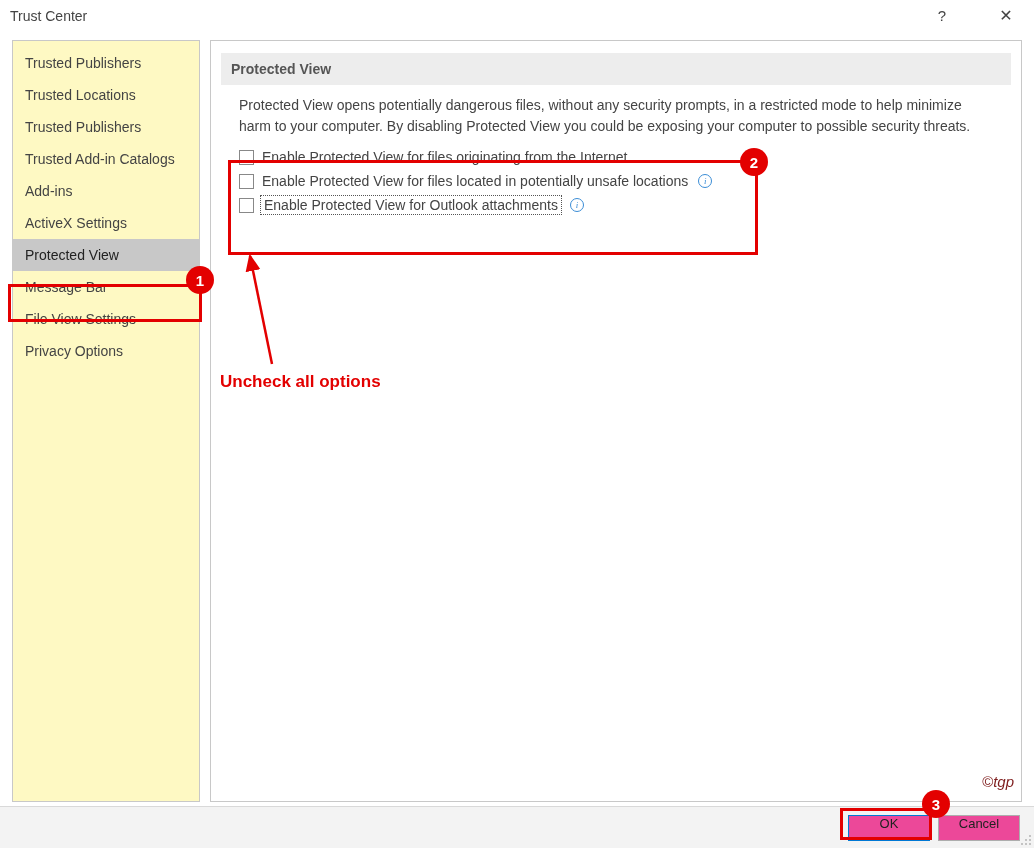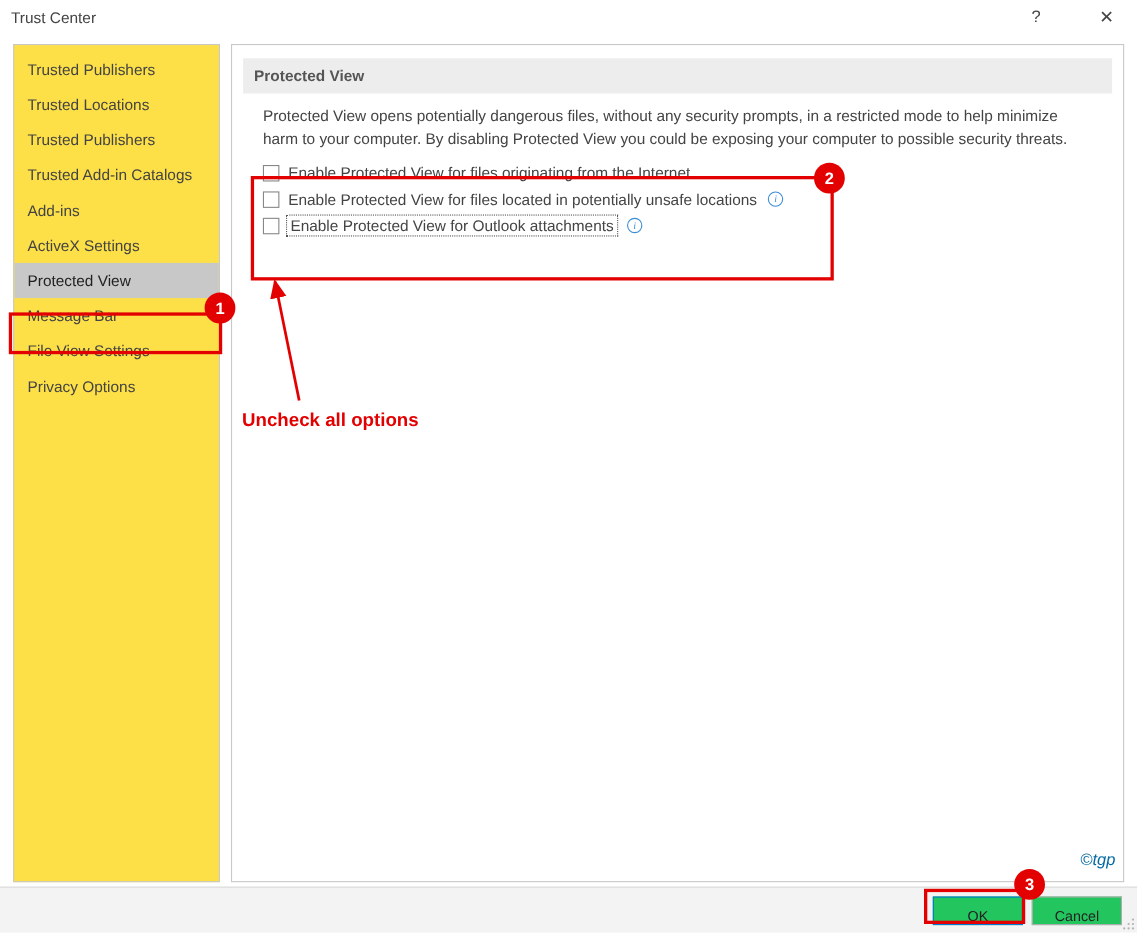--- a/index.html
+++ b/index.html
@@ -40,21 +40,21 @@
   .titlebar-close { font-size: 16px; }
   .main-area {
     display: flex;
     gap: 10px;
     padding: 8px 12px 0 12px;
     height: 770px;
   }
   .sidebar {
     width: 188px;
     border: 1px solid #c8c8c8;
-    background: #fde047;
+    background: #fef9c3;
     padding-top: 6px;
     overflow: hidden;
   }
   .sidebar-item {
     padding: 8px 12px;
     color: #444;
     cursor: pointer;
     font-size: 14px;
   }
   .sidebar-item.selected {
@@ -125,27 +125,27 @@
     border-top: 1px solid #d9d9d9;
     display: flex;
     align-items: center;
     justify-content: flex-end;
     gap: 8px;
     padding-right: 14px;
   }
   .dlg-btn {
     min-width: 82px;
     height: 26px;
-    background: #22c55e;
+    background: #ec4899;
     border: 1px solid #adadad;
     font-size: 13px;
     color: #222;
     cursor: pointer;
     display: inline-flex;
-    align-items: flex-end;
+    align-items: flex-start;
     justify-content: center;
   }
   .dlg-btn.default {
     border: 1px solid #0078d4;
   }
   .resize-grip {
     position: absolute;
     right: 2px;
     bottom: 2px;
     width: 12px;
@@ -176,21 +176,21 @@
   }
   .anno-text {
     position: absolute;
     color: #e30000;
     font-weight: 700;
     font-size: 17px;
     pointer-events: none;
   }
   .watermark {
     position: absolute;
-    color: #0369a1;
+    color: #7f1d1d;
     font-size: 15px;
     font-style: italic;
   }
   .arrow-svg {
     position: absolute;
     pointer-events: none;
   }
 </style>
 </head>
 <body>

